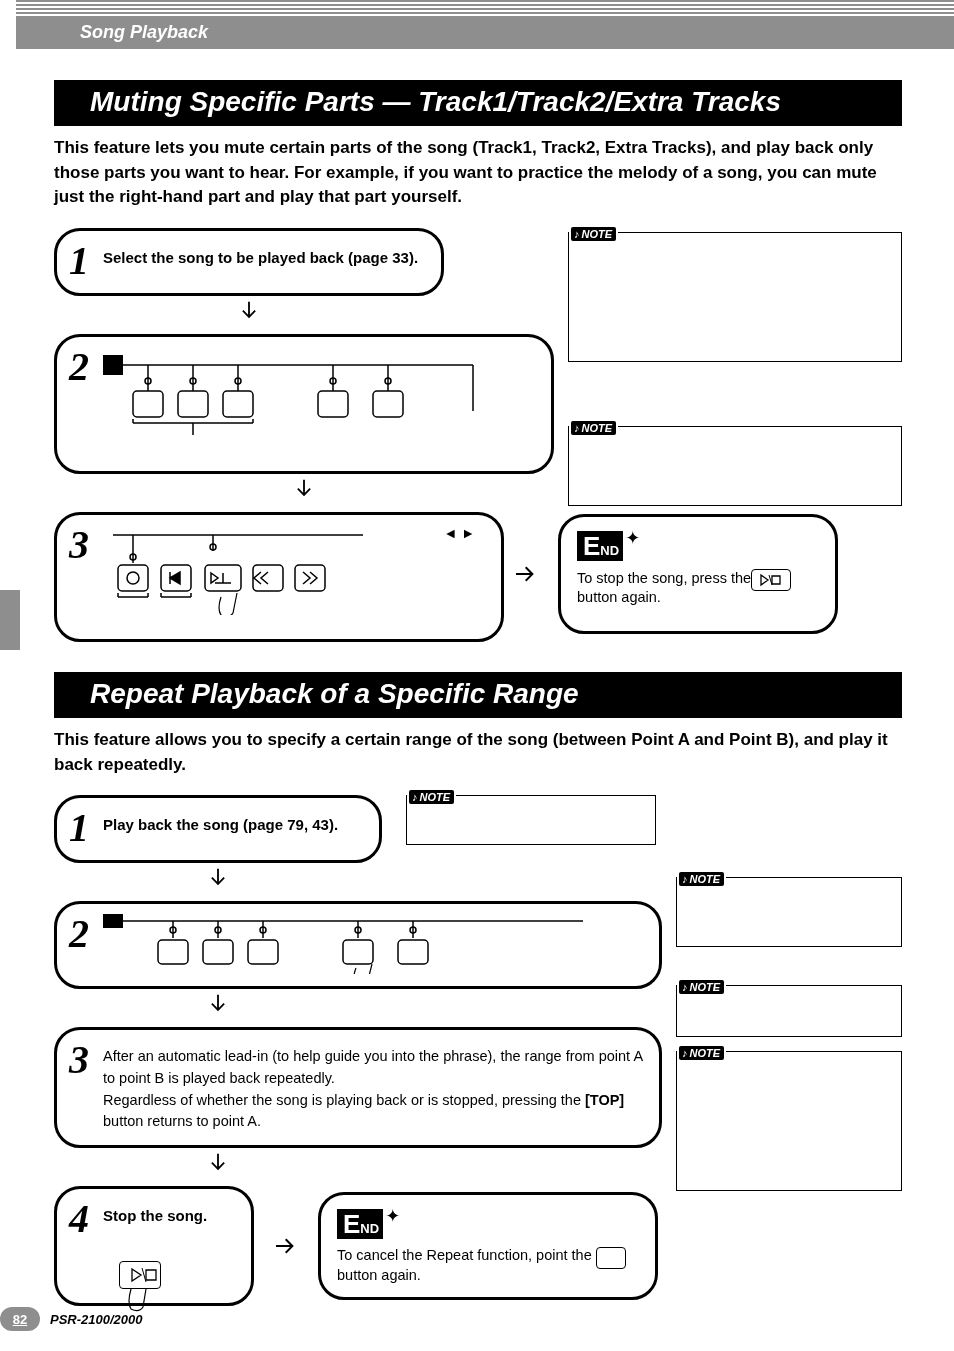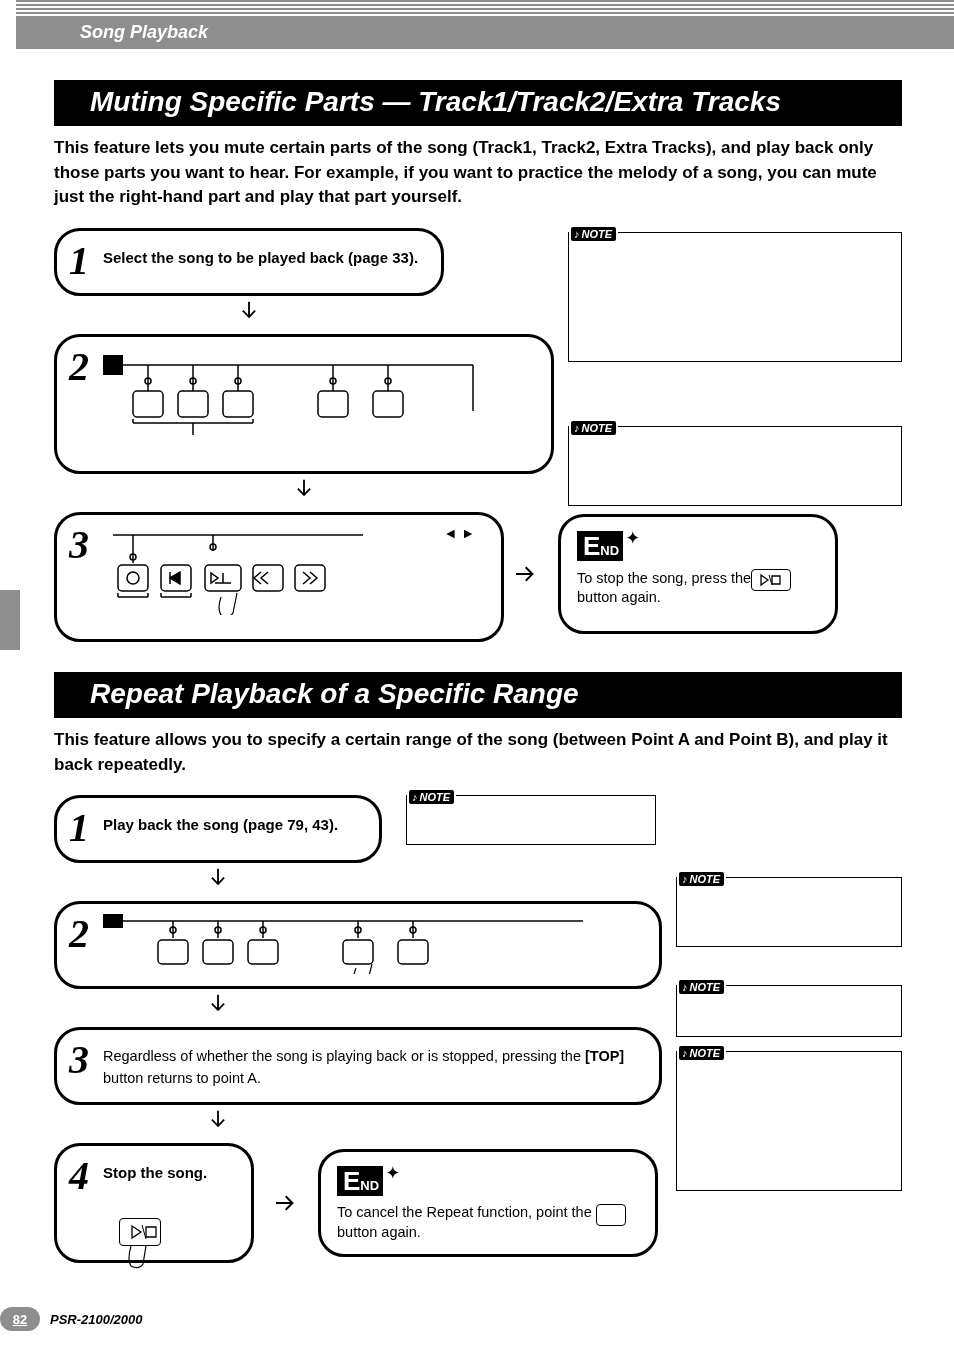--- a/index.html
+++ b/index.html
@@ -271,20 +271,21 @@
       </div>
       <div class="steparrow" style="width:328px;">
         <svg viewBox="0 0 24 24">
             <path d="M11 2v14l-5-5-1.4 1.4L12 19.8l7.4-7.4L18 11l-5 5V2z"></path>
           </svg>
       </div>
 
       <div class="step-box" style="width:608px;">
         <div class="stepnum">3</div>
         <div class="step3-txt">
+          <div>After an automatic lead-in (to help guide you into the phrase), the range from point A to point B is played back repeatedly.</div>
           <div><span>Regardless of whether the song is playing back or is stopped, pressing the </span><span class="bold">[TOP]</span><span> button returns to point A.</span></div>
         </div>
       </div>
       <div class="steparrow" style="width:328px;">
         <svg viewBox="0 0 24 24">
             <path d="M11 2v14l-5-5-1.4 1.4L12 19.8l7.4-7.4L18 11l-5 5V2z"></path>
           </svg>
       </div>
 
       <div class="row" style="align-items:center; gap:18px;">

